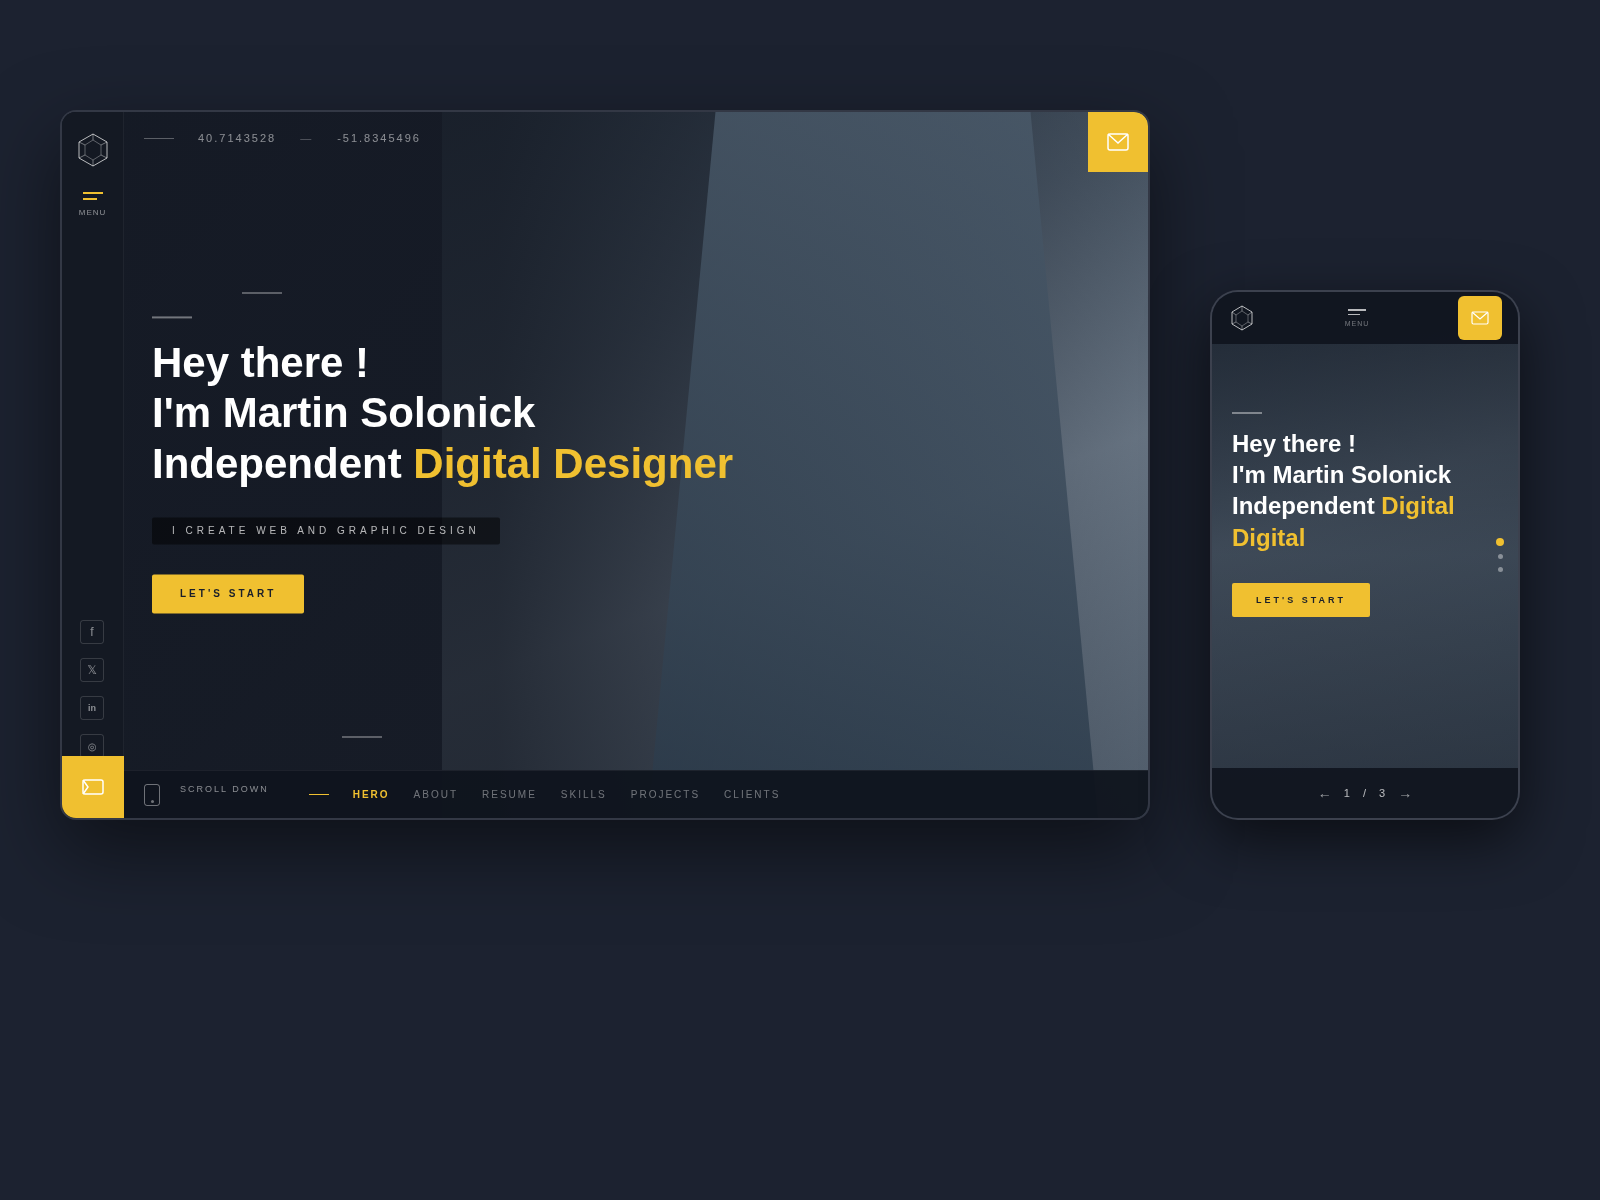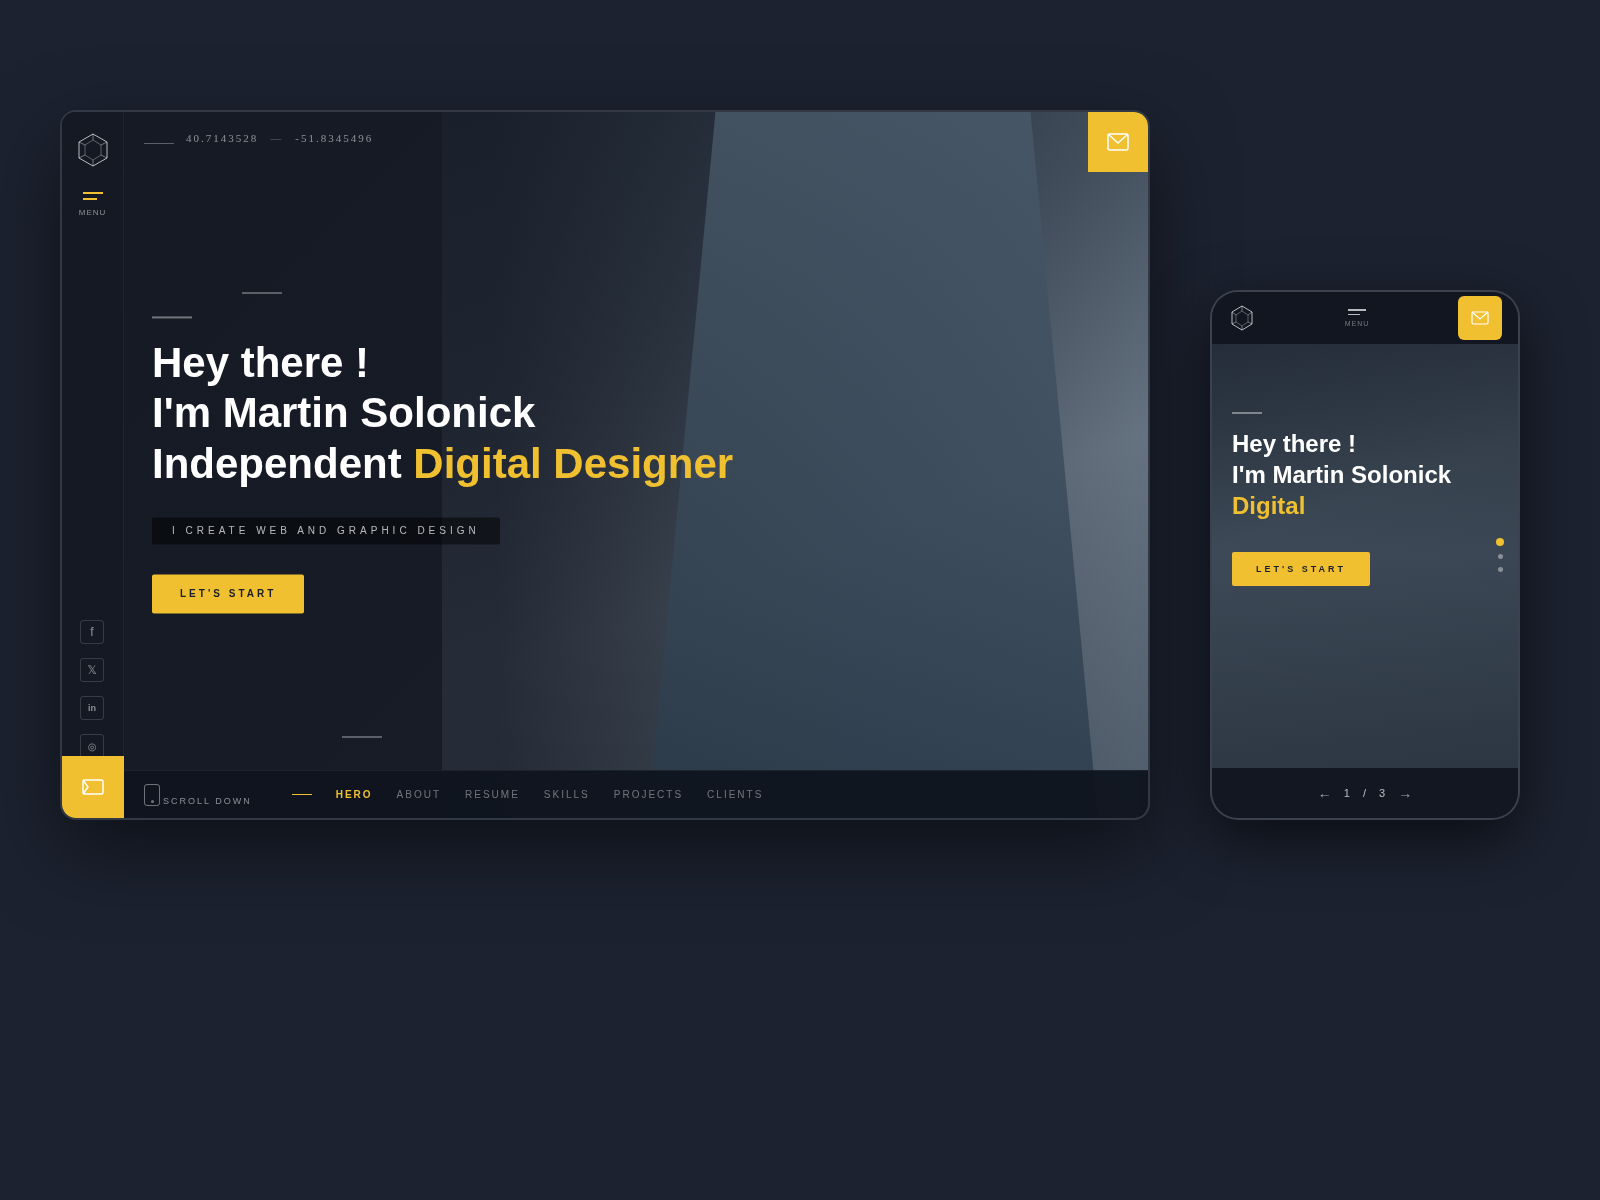--- a/index.html
+++ b/index.html
@@ -163,26 +163,25 @@
       height: 52px;
       z-index: 10;
       display: flex;
       align-items: center;
       justify-content: space-between;
       padding: 0 20px;
     }
 
     .coords {
       display: flex;
-      align-items: flex-end;
-      gap: 12px;
+      align-items: center;
+      gap: 24px;
       color: rgba(255,255,255,0.5);
       font-size: 11px;
       letter-spacing: 2px;
-      font-family: Liberation Serif, serif;
     }
 
     .coord-divider {
       width: 30px;
       height: 1px;
       background: rgba(255,255,255,0.3);
     }
 
     
     .email-btn {
@@ -267,22 +266,22 @@
       z-index: 10;
       display: flex;
       align-items: center;
       padding: 0 20px;
       gap: 30px;
       border-top: 1px solid rgba(255,255,255,0.06);
     }
 
     .scroll-down {
       display: flex;
-      align-items: flex-end;
-      gap: 3px;
+      align-items: flex-start;
+      gap: 20px;
       color: rgba(255,255,255,0.5);
       font-size: 9px;
       letter-spacing: 2px;
       text-transform: uppercase;
     }
 
     .phone-icon {
       width: 16px;
       height: 22px;
       border: 1px solid rgba(255,255,255,0.4);
@@ -703,20 +702,23 @@
           <polyline points="1,1 9,8 17,1" fill="none" stroke="white" stroke-width="1.2"></polyline>
         </svg>
       </div>
     </div>
 
     <div class="mobile-content">
       <div class="mobile-divider"></div>
       <div class="mobile-title">
         <div>Hey there !</div>
         <div>I'm Martin Solonick</div>
+        <div>
+          <span>Independent </span><span class="mobile-highlight">Digital</span>
+        </div>
         <div class="mobile-highlight">Digital</div>
       </div>
       <div class="mobile-cta">LET'S START</div>
     </div>
 
     <div class="mobile-dot-nav">
       <div class="mobile-nav-dot"></div>
       <div class="mobile-nav-dot small"></div>
       <div class="mobile-nav-dot small"></div>
     </div>

